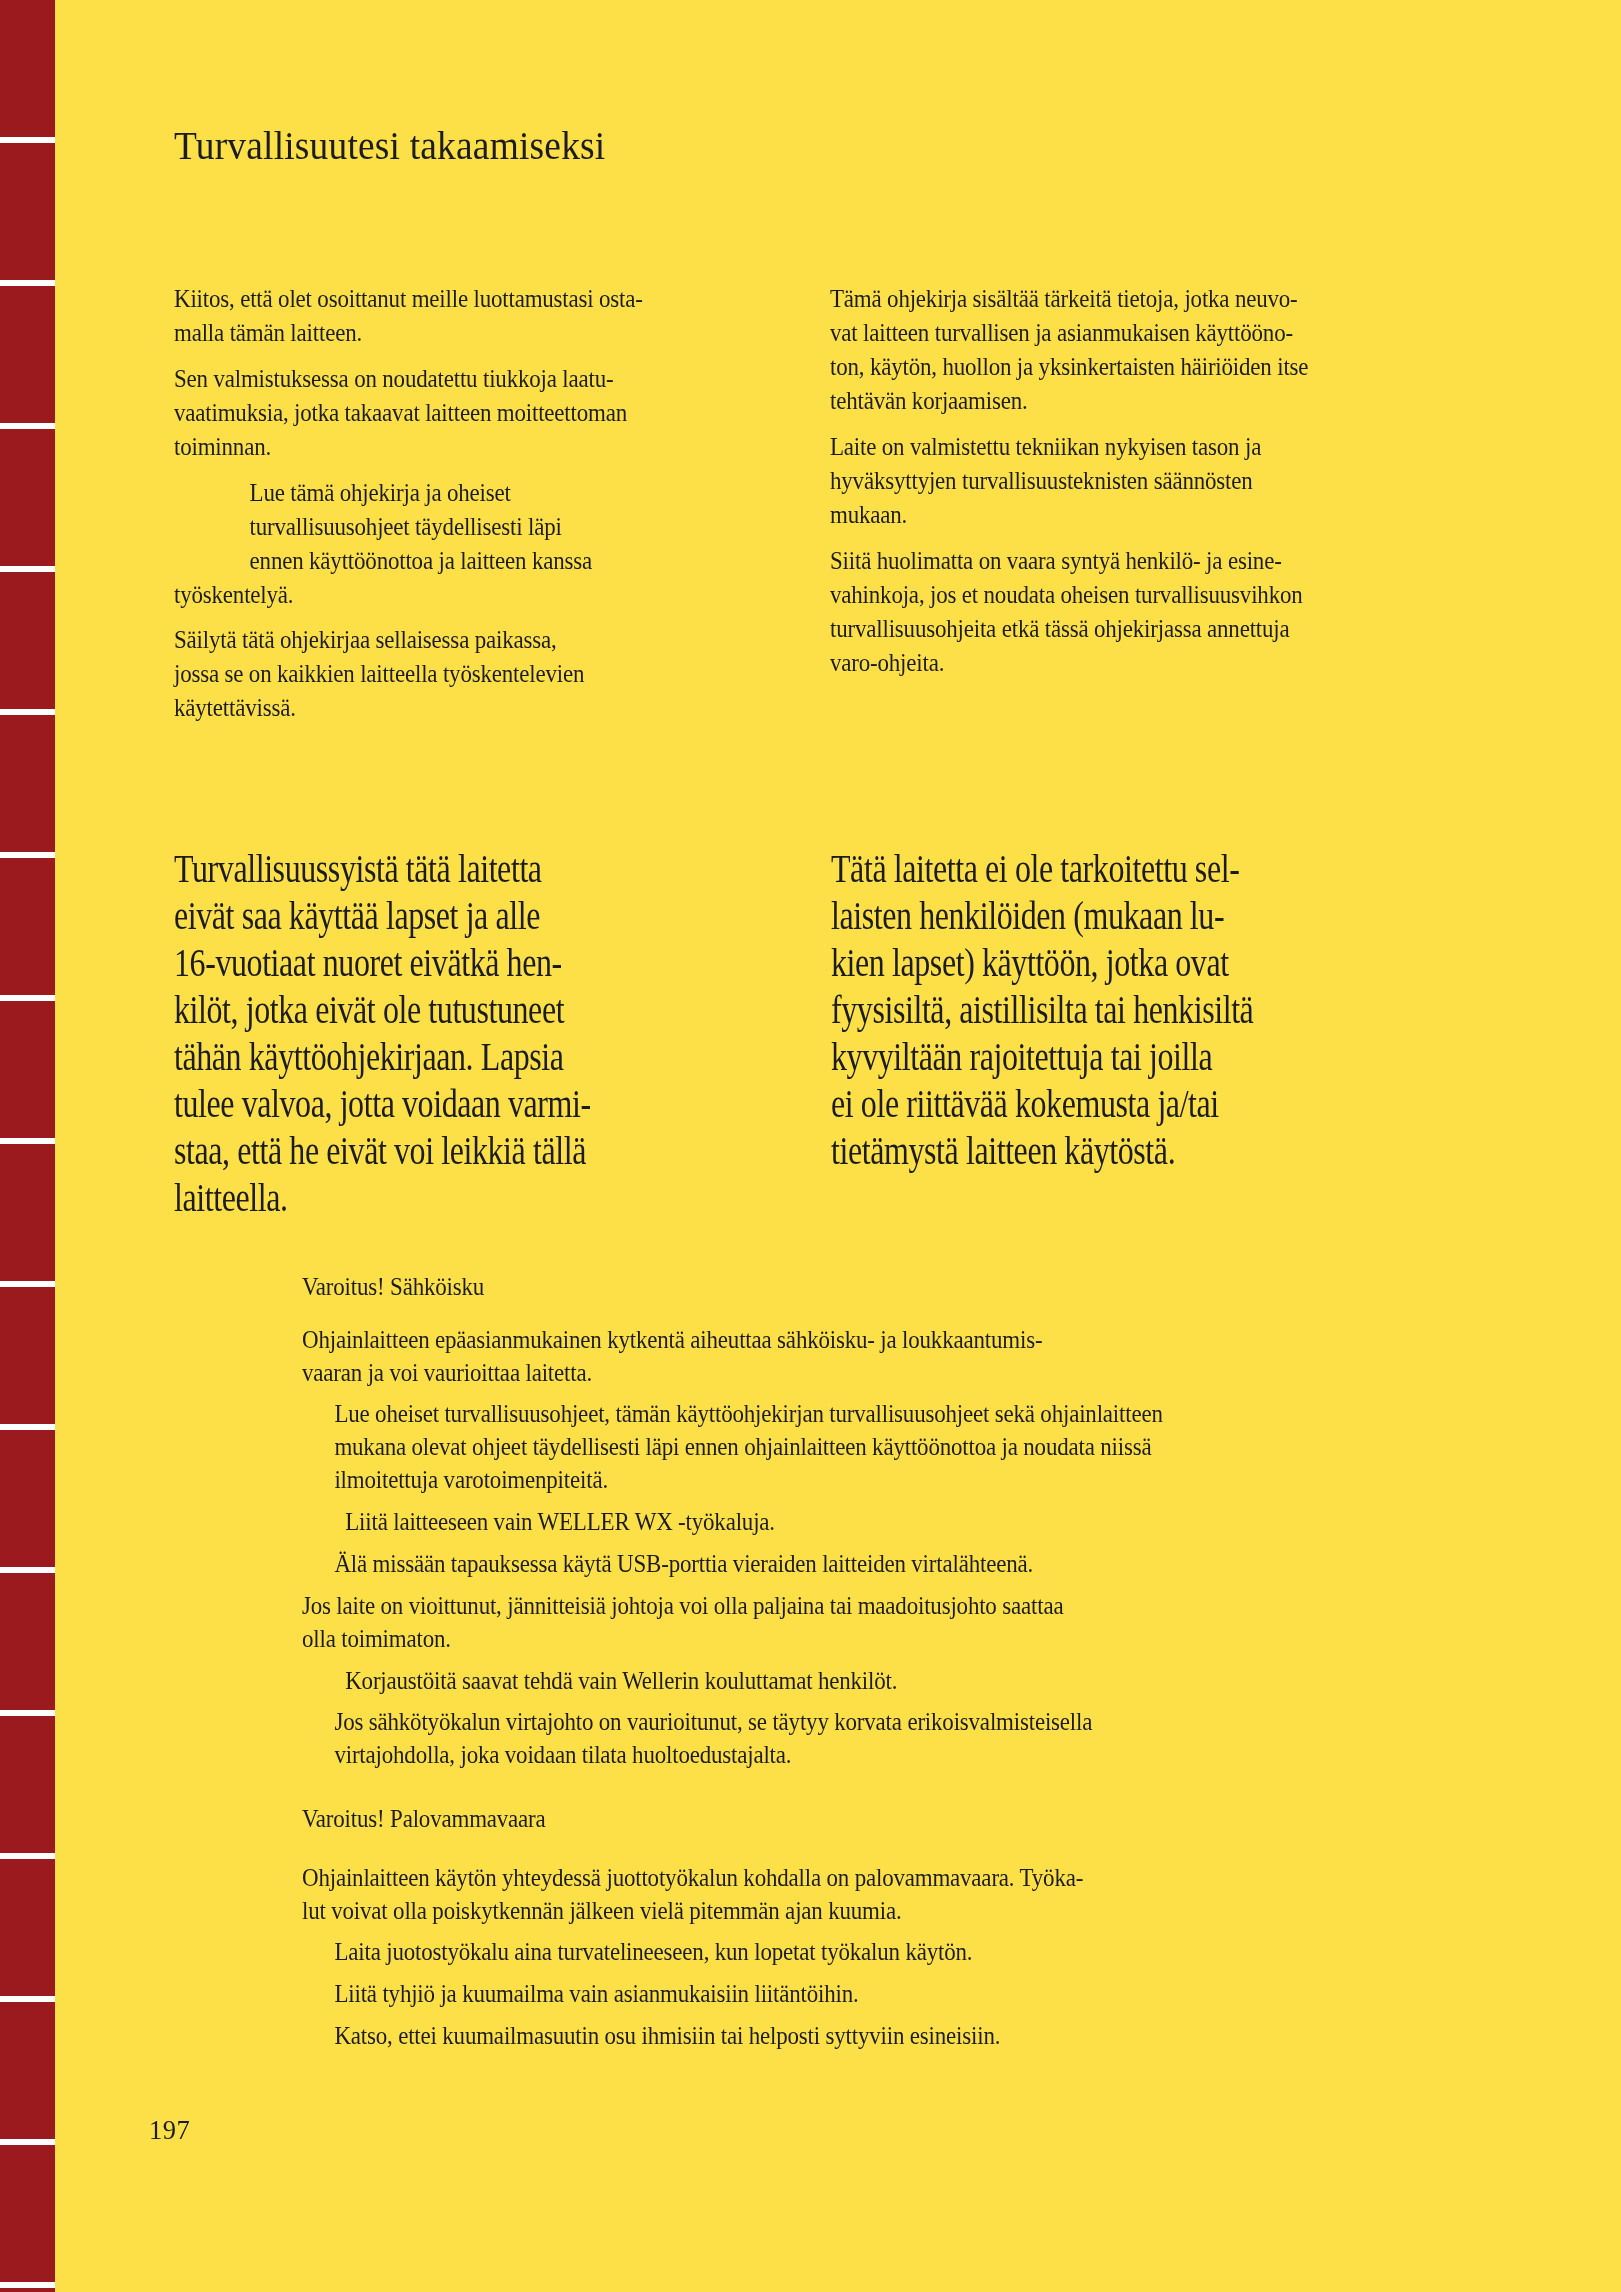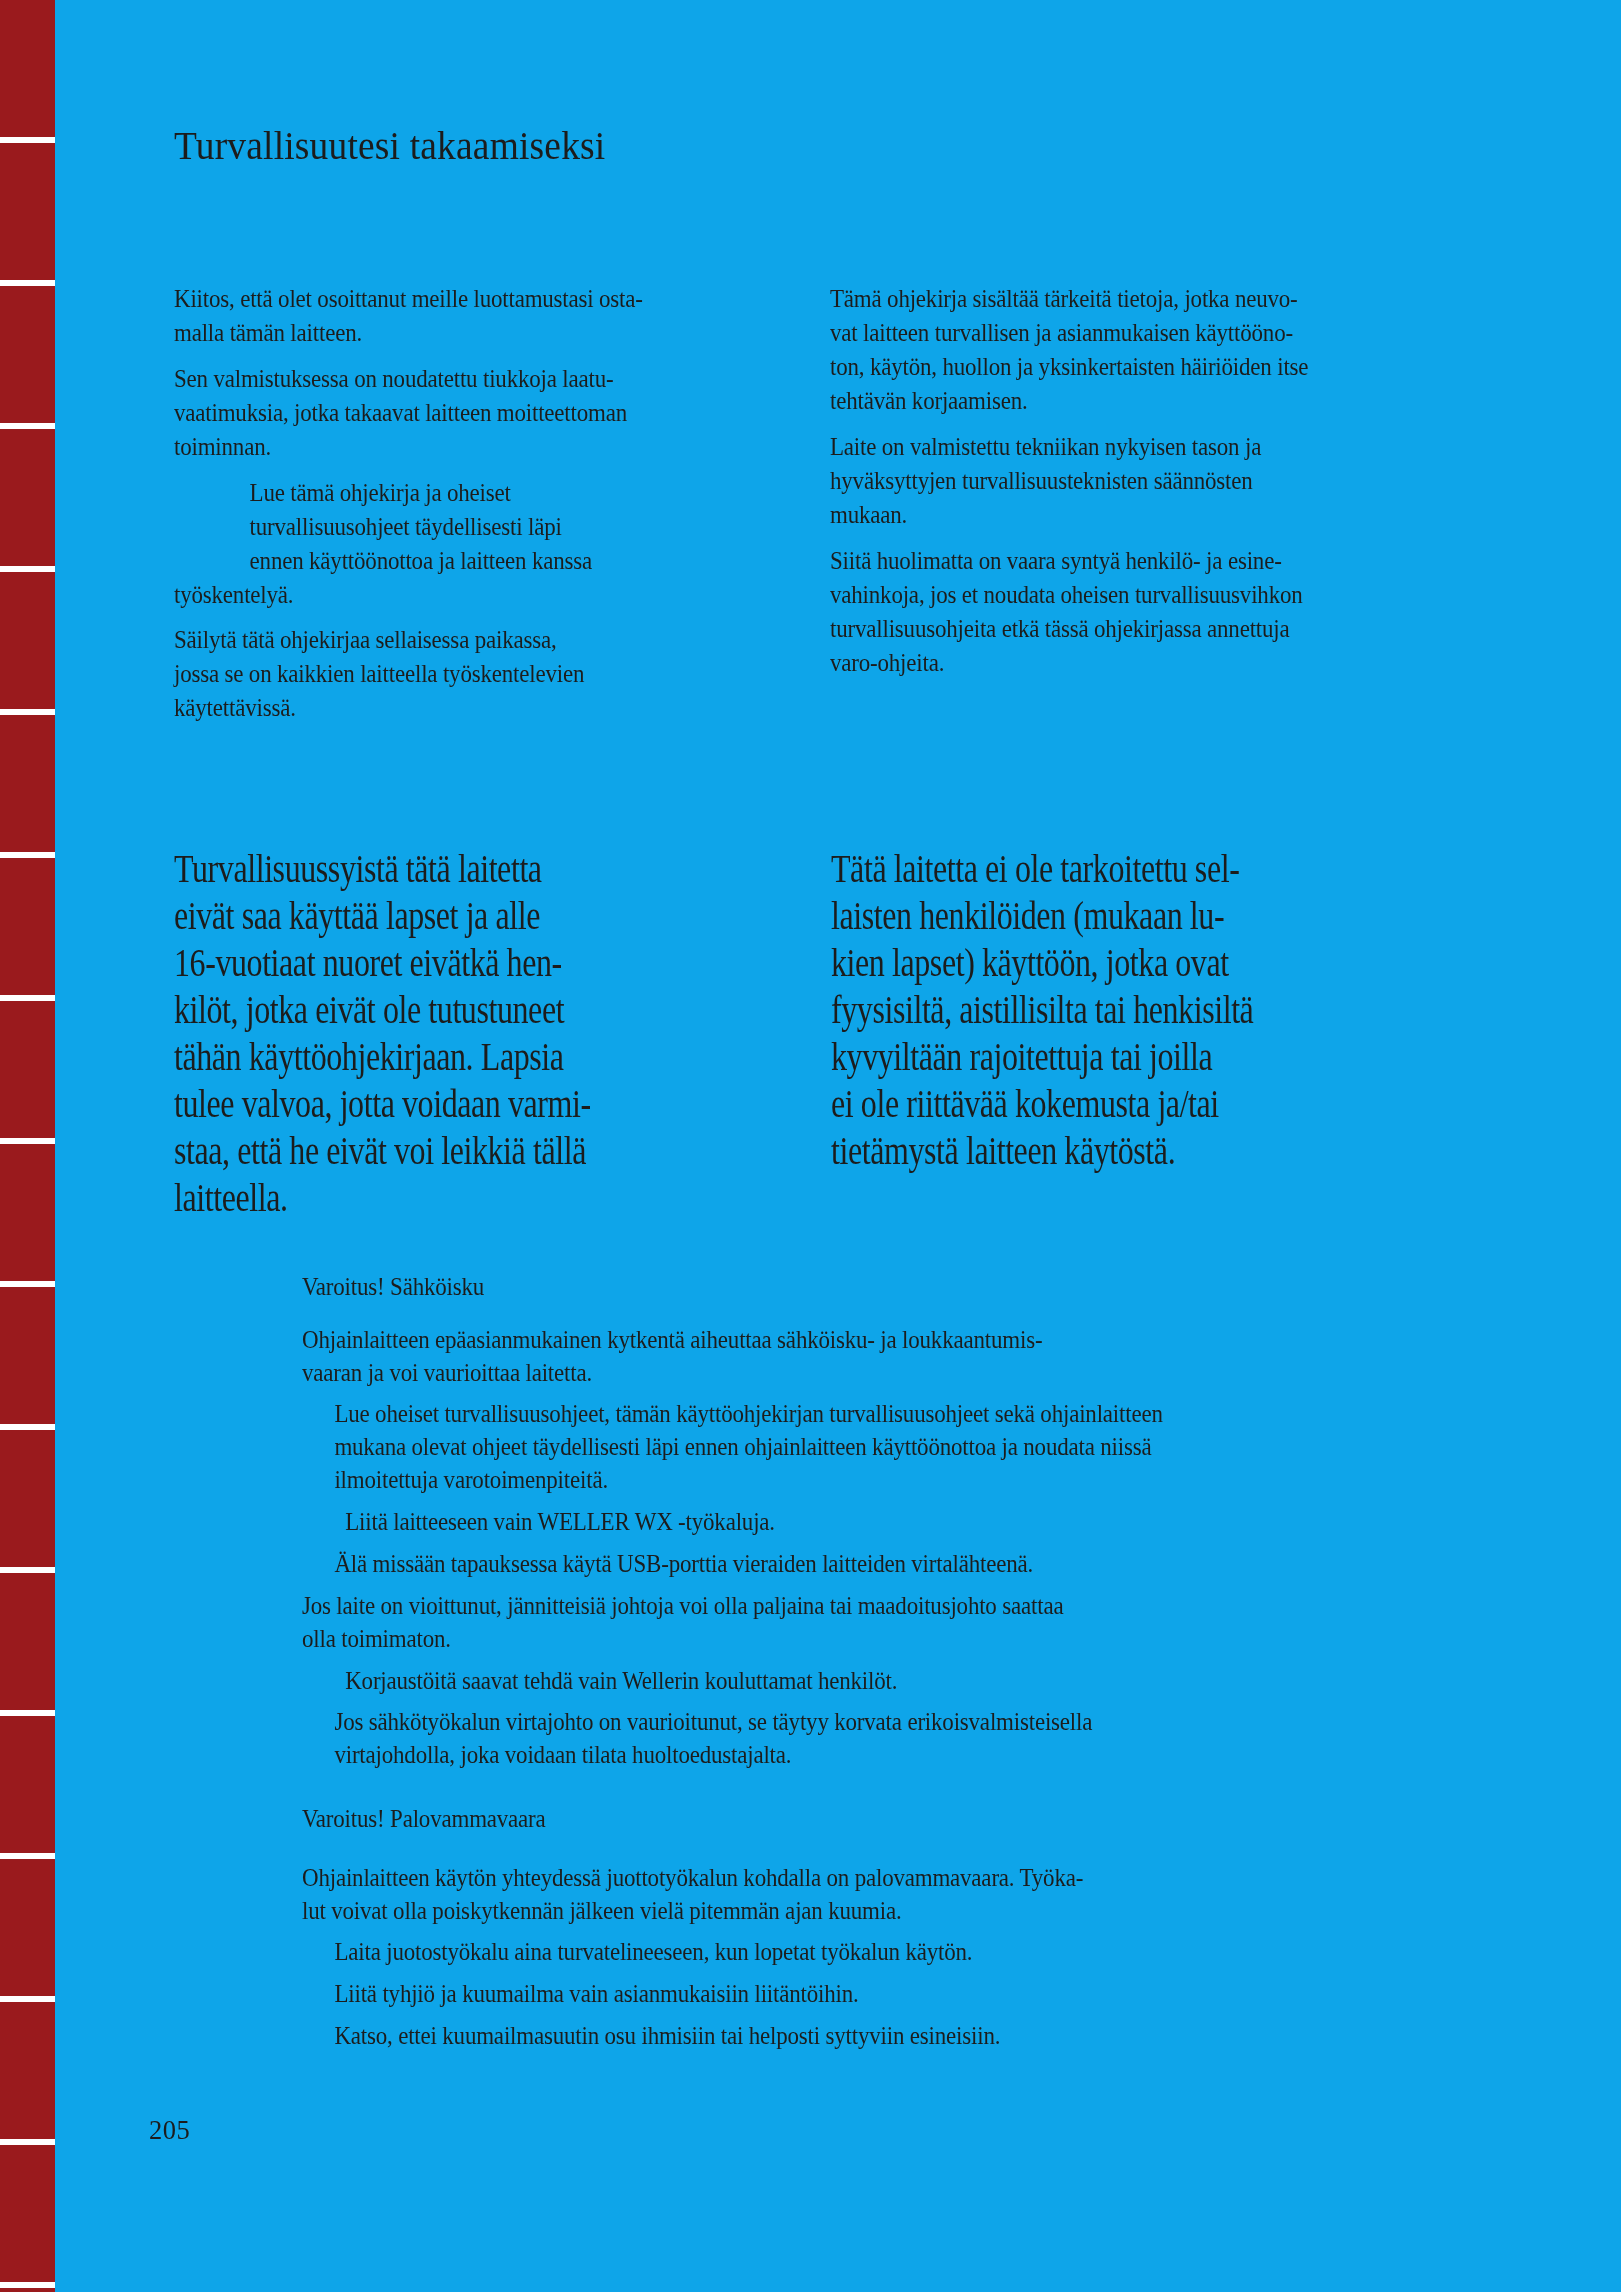--- a/index.html
+++ b/index.html
@@ -1,20 +1,20 @@
 <!DOCTYPE html>
 <html><head>
 <meta charset="utf-8">
 <style>
   html, body { margin: 0; padding: 0; background: #e8e8e8; }
   .page {
     position: relative;
     width: 1621px;
     height: 2293px;
-    background: #0ea5e9;
+    background: #fde047;
     font-family: "Liberation Serif", "DejaVu Serif", serif;
     color: #1c1c1c;
     overflow: hidden;
   }
   
   .edgebar {
     position: absolute;
     left: 0; top: 0;
     width: 55px; height: 2293px;
     background: repeating-linear-gradient(
@@ -170,16 +170,16 @@
 
   <section class="warnsec warn-burn">
     <h2>Varoitus! Palovammavaara</h2>
     <p class="ind0">Ohjainlaitteen käytön yhteydessä juottotyökalun kohdalla on palovammavaara. Työka-
 lut voivat olla poiskytkennän jälkeen vielä pitemmän ajan kuumia.</p>
     <p class="ind1">Laita juotostyökalu aina turvatelineeseen, kun lopetat työkalun käytön.</p>
     <p class="ind1">Liitä tyhjiö ja kuumailma vain asianmukaisiin liitäntöihin.</p>
     <p class="ind1">Katso, ettei kuumailmasuutin osu ihmisiin tai helposti syttyviin esineisiin.</p>
   </section>
 
-  <div class="pagenum">205</div>
+  <div class="pagenum">197</div>
 
 </div>
 
 
 </body></html>

